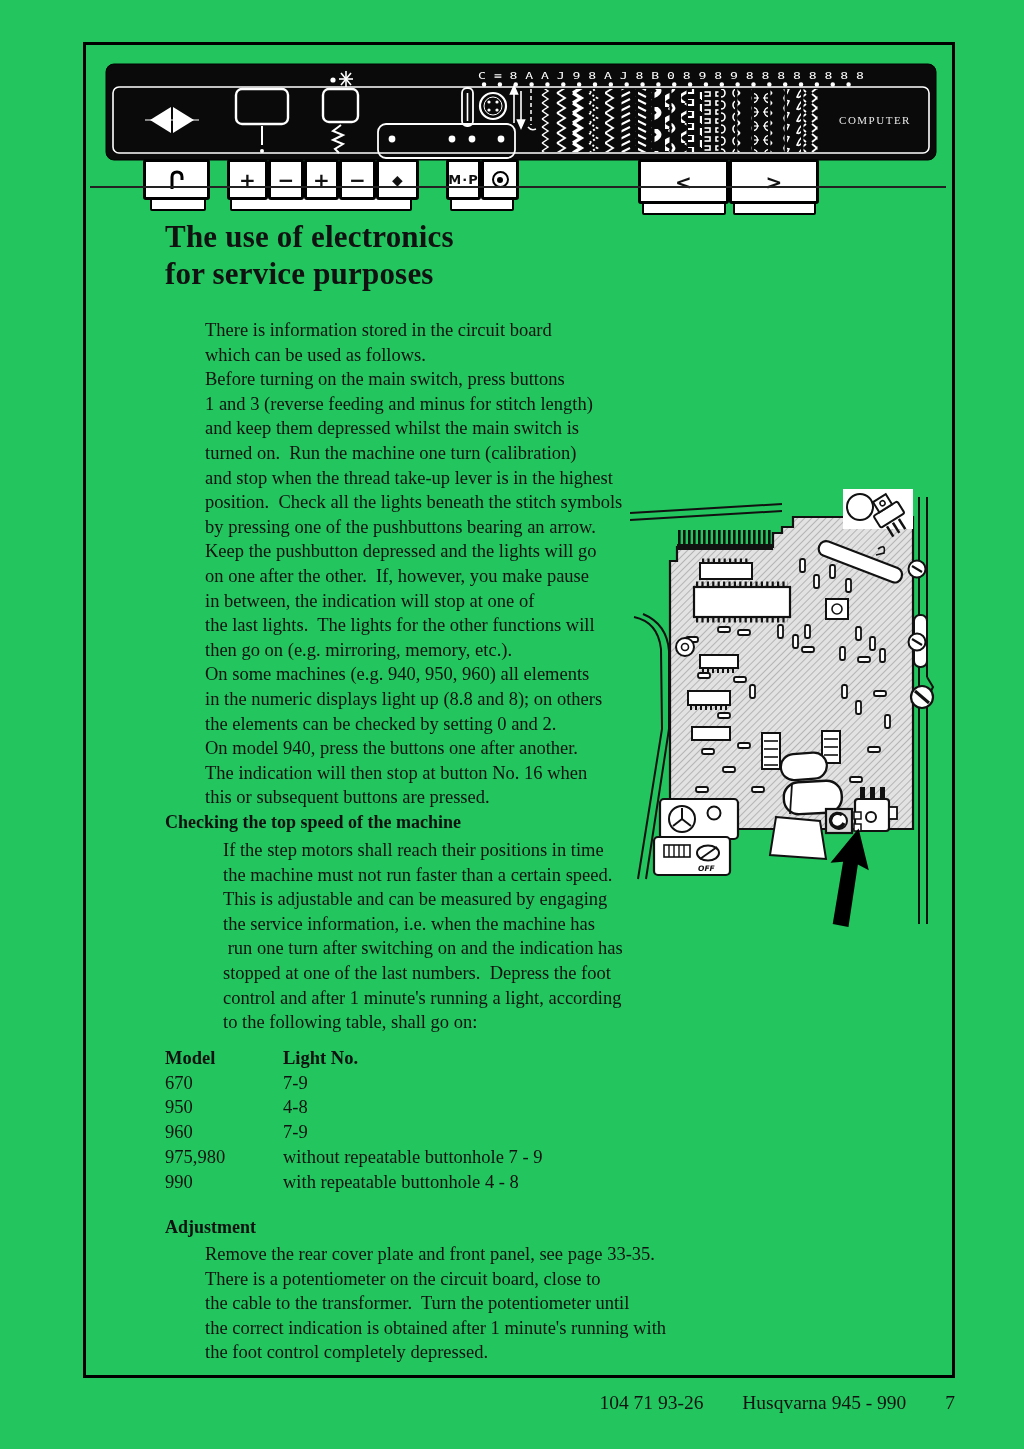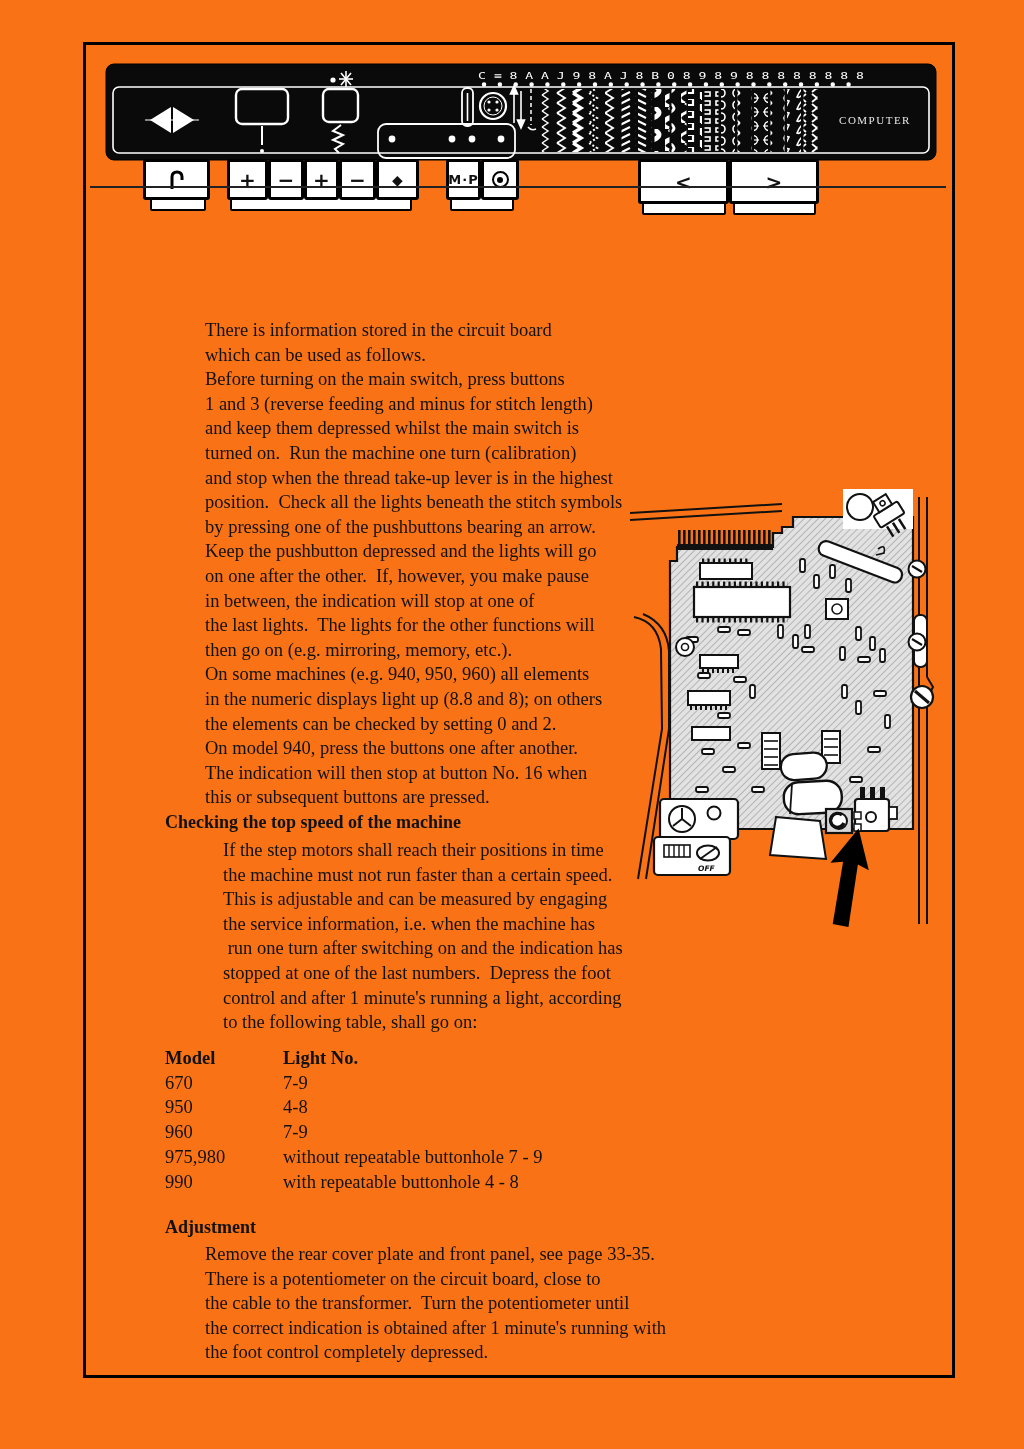--- a/index.html
+++ b/index.html
@@ -1,19 +1,19 @@
 <!DOCTYPE html>
 <html><head>
 <meta charset="utf-8">
 <style>
   * { box-sizing: border-box; margin: 0; padding: 0; }
   html,body { background:#888; }
   .page {
     position: relative; width: 1024px; height: 1449px;
-    background: #f97316; color: #111; overflow: hidden;
+    background: #22c55e; color: #111; overflow: hidden;
     font-family: "Liberation Serif", serif;
   }
   .frame {
     position: absolute; left: 83px; top: 42px; width: 872px; height: 1336px;
     border: 3px solid #000;
   }
   
   .panel-svg { position: absolute; left: 105px; top: 63px; width: 832px; height: 98px; }
   .rule-line { position: absolute; left: 90px; top: 186px; width: 856px; height: 2px; background: #222; z-index: 6; }
   .tray {
@@ -205,20 +205,22 @@
   <div class="pbtn" style="left:339px; width:37px;">−</div>
   <div class="pbtn small-glyph" style="left:376px; width:43px;">◆</div>
   <div class="pbtn mp" style="left:446px; width:35px;">M·P</div>
   <div class="pbtn" style="left:481px; width:38px;">
     <span class="circle-dot"></span>
   </div>
   <div class="pbtn" style="left:638px; width:91px; height:45px;">&lt;</div>
   <div class="pbtn" style="left:729px; width:90px; height:45px;">&gt;</div>
   <div class="rule-line"></div>
 
+  <h1 class="abs title">The use of electronics
+for service purposes</h1>
 
   <p class="abs bodytext" style="left:165px; top:318px;">There is information stored in the circuit board
 which can be used as follows.
 Before turning on the main switch, press buttons
 1 and 3 (reverse feeding and minus for stitch length)
 and keep them depressed whilst the main switch is
 turned on.  Run the machine one turn (calibration)
 and stop when the thread take-up lever is in the highest
 position.  Check all the lights beneath the stitch symbols
 by pressing one of the pushbuttons bearing an arrow.
@@ -450,14 +452,19 @@
       <ellipse cx="78" cy="366" rx="11" ry="7.5" fill="none" stroke="#111" stroke-width="2"></ellipse>
       <line x1="70" y1="372" x2="87" y2="360" stroke="#111" stroke-width="1.8"></line>
       <text x="68" y="384" font-size="7.5" font-style="italic" font-weight="bold" font-family="DejaVu Sans, sans-serif" fill="#111">OFF</text>
     </g>
 
     <g transform="translate(216,392) rotate(14)">
       <polygon points="0,-52 20,-14 8,-17 14,46 -2,47 -7,-16 -19,-12" fill="#000"></polygon>
     </g>
   </svg>
 
+  <div class="pfooter">
+    <span>104 71 93-26</span>
+    <span>Husqvarna 945 - 990</span>
+    <span>7</span>
+  </div>
 
 </div>
 
 </body></html>

